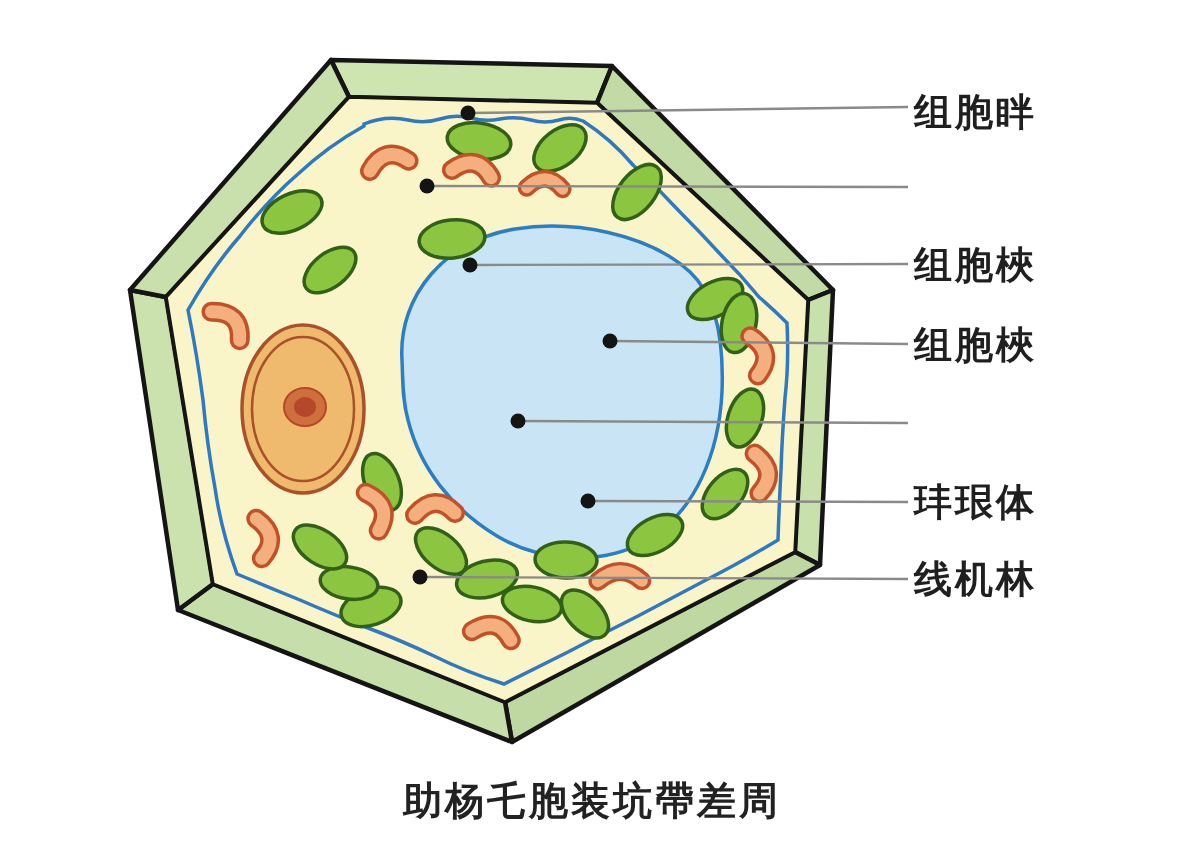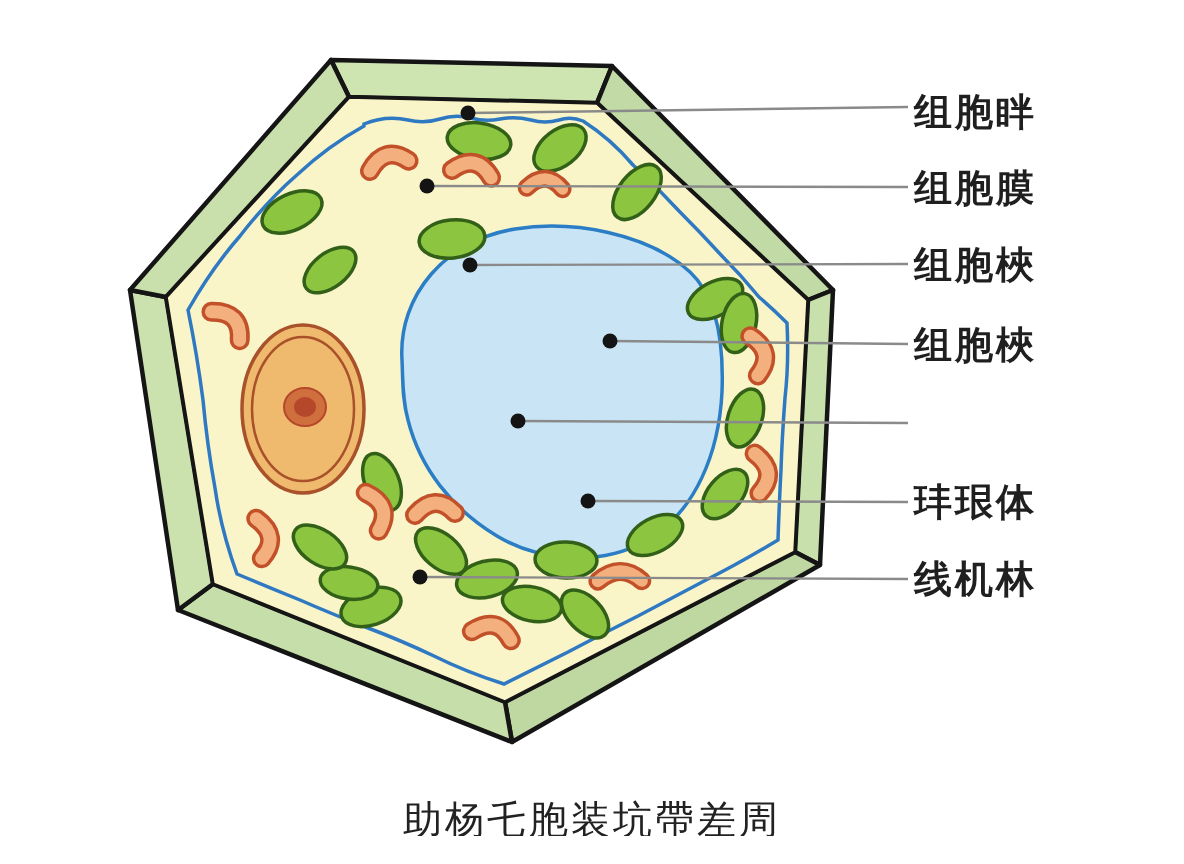--- a/index.html
+++ b/index.html
@@ -21,24 +21,23 @@
     letter-spacing:3px;
     color:#1f1f1f;
     white-space:nowrap;
   }
   .caption{
     position:absolute;
     left:0;right:0;
     top:774px;
     text-align:center;
     font-size:39px;
-    font-weight:400;
+    font-weight:700;
     letter-spacing:3px;
     color:#222222;
-    margin-top:19px;
   }
 </style>
 </head>
 <body>
 
 <div id="stage">
 
   <svg id="cell-svg" width="1184" height="864" viewBox="0 0 1184 864">
 
     <g stroke="#151515" stroke-width="4.5" stroke-linejoin="round">
@@ -158,21 +157,20 @@
       <circle cx="427" cy="186" r="7.5"></circle>
       <circle cx="470" cy="265" r="7.5"></circle>
       <circle cx="610" cy="341" r="7.5"></circle>
       <circle cx="518" cy="421" r="7.5"></circle>
       <circle cx="588" cy="501" r="7.5"></circle>
       <circle cx="420" cy="577" r="7.5"></circle>
     </g>
   </svg>
 
   <div class="diagram-label" style="top:86px">组胞眫</div>
-  <div class="diagram-label" style="top:162px">组胞膜</div>
   <div class="diagram-label" style="top:239px">组胞梜</div>
   <div class="diagram-label" style="top:319px">组胞梜</div>
   <div class="diagram-label" style="top:476px">玤珢体</div>
   <div class="diagram-label" style="top:553px">线机林</div>
 
   <div class="caption">助杨乇胞装坑帶差周</div>
 
 </div>
 
 </body></html>

